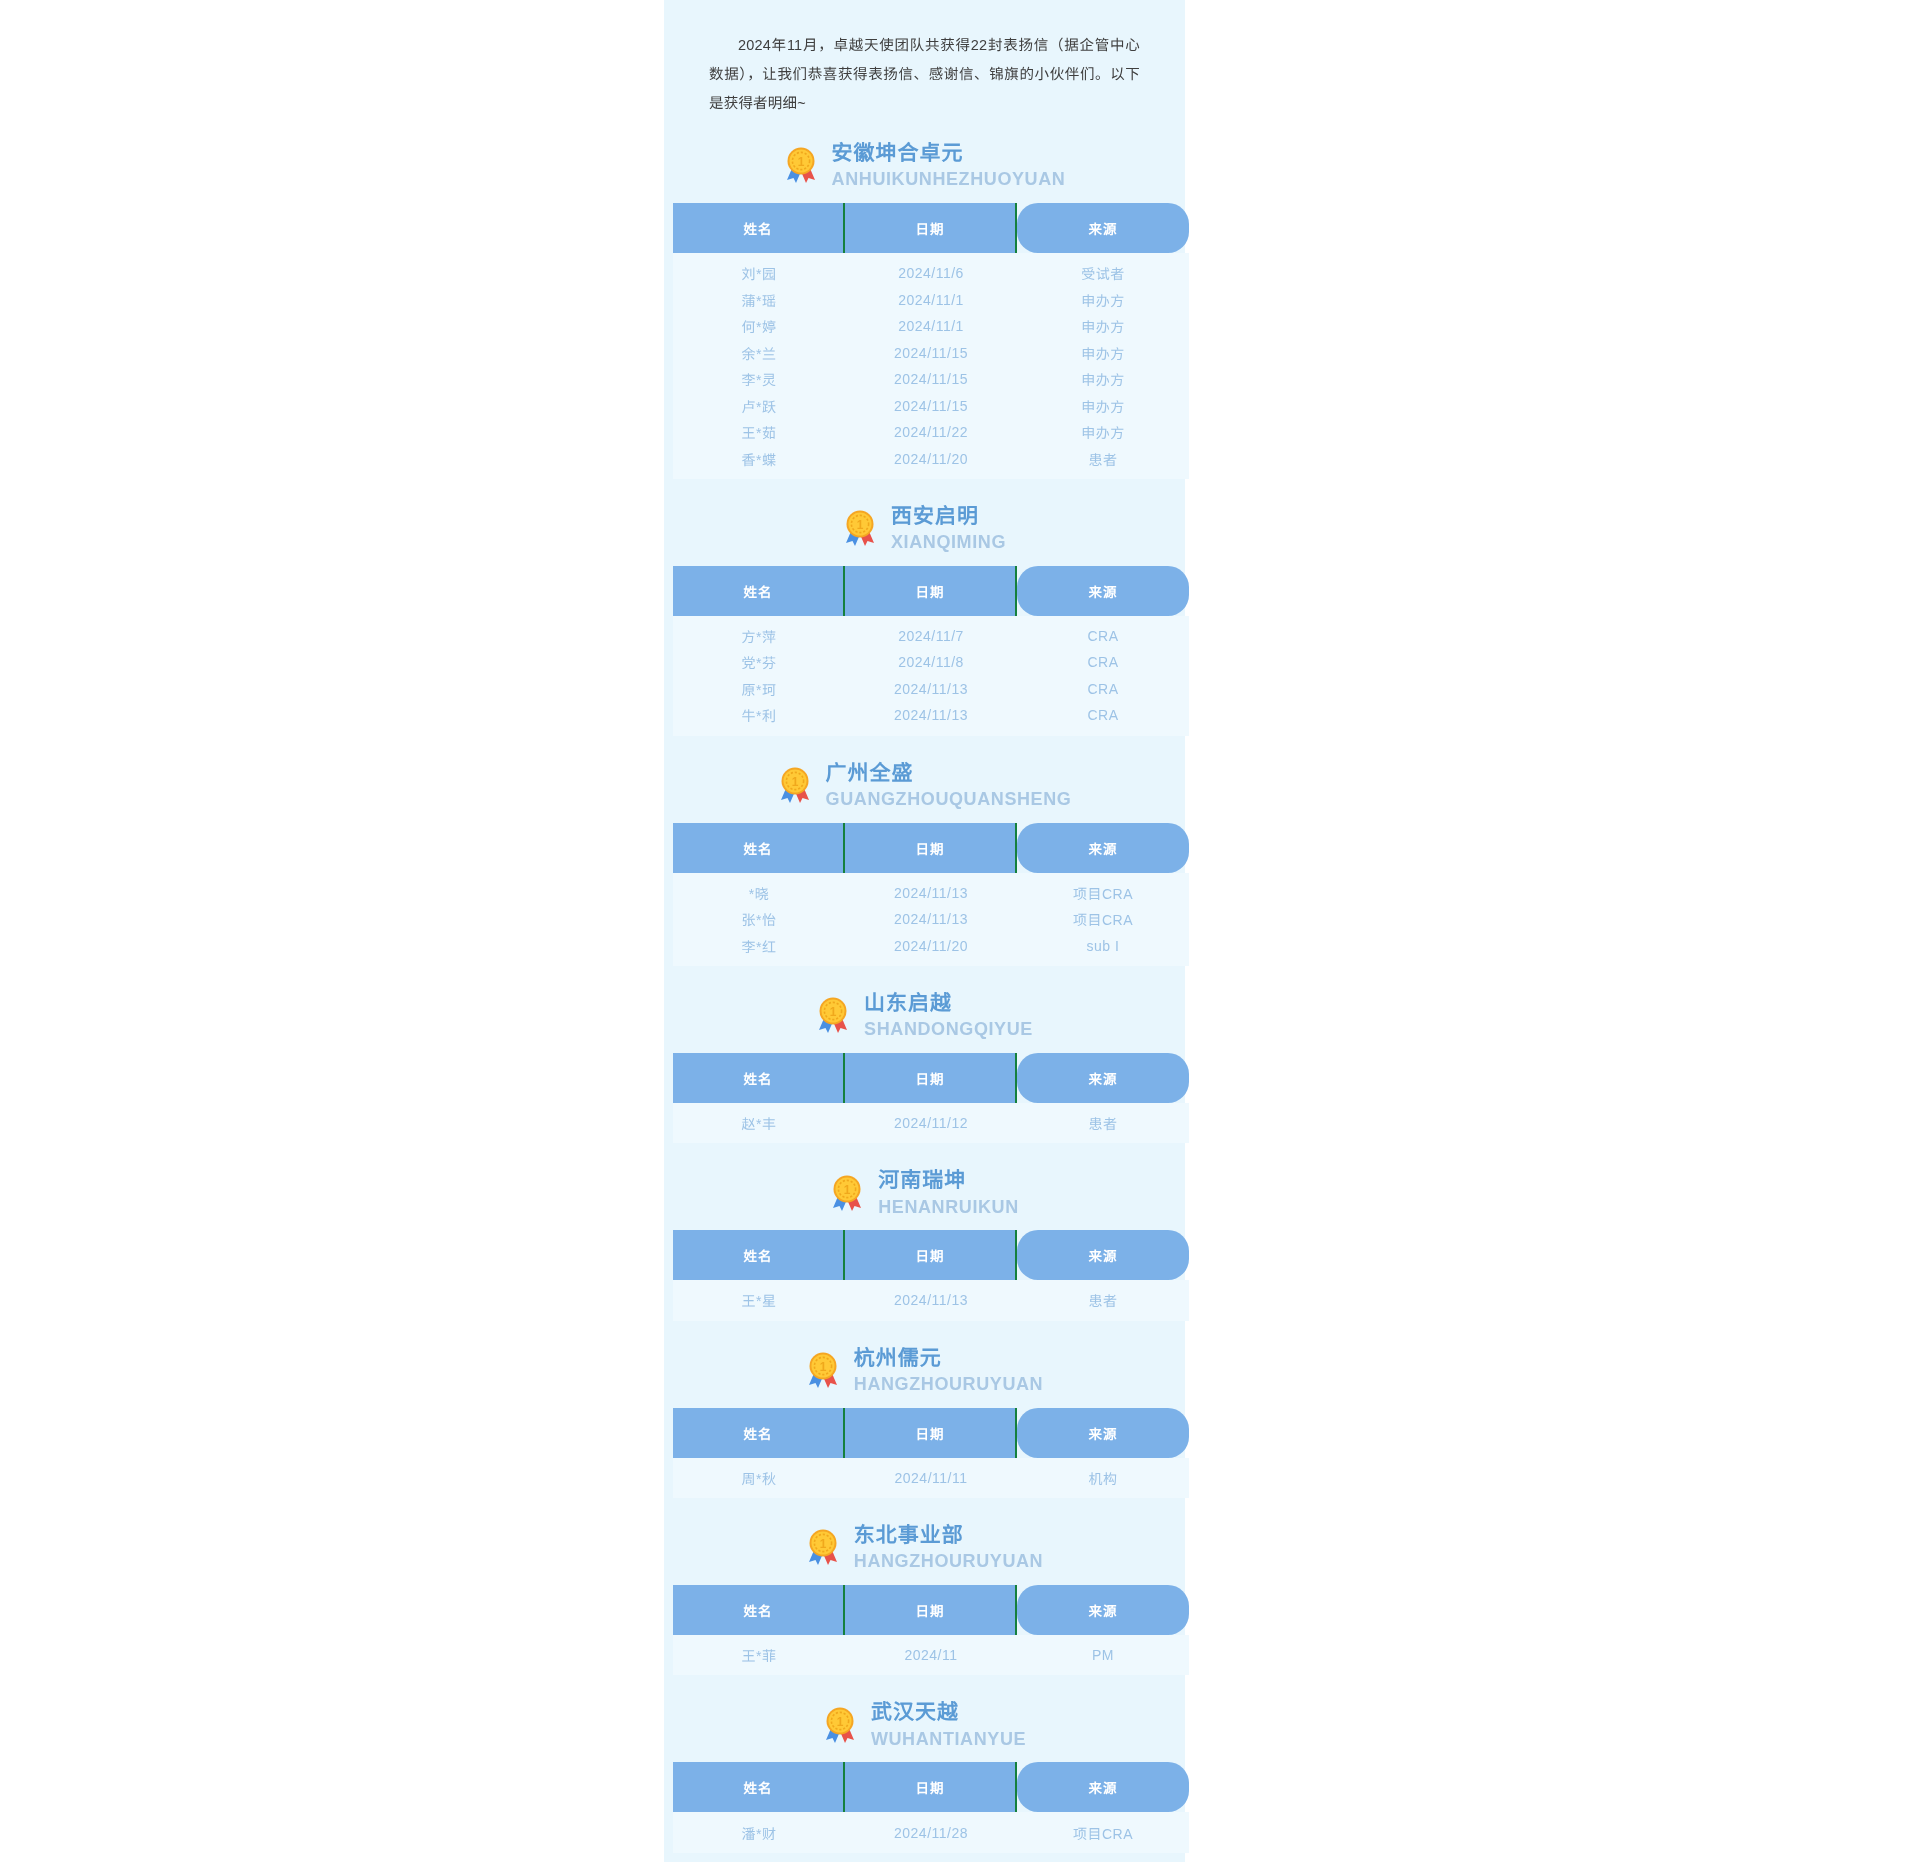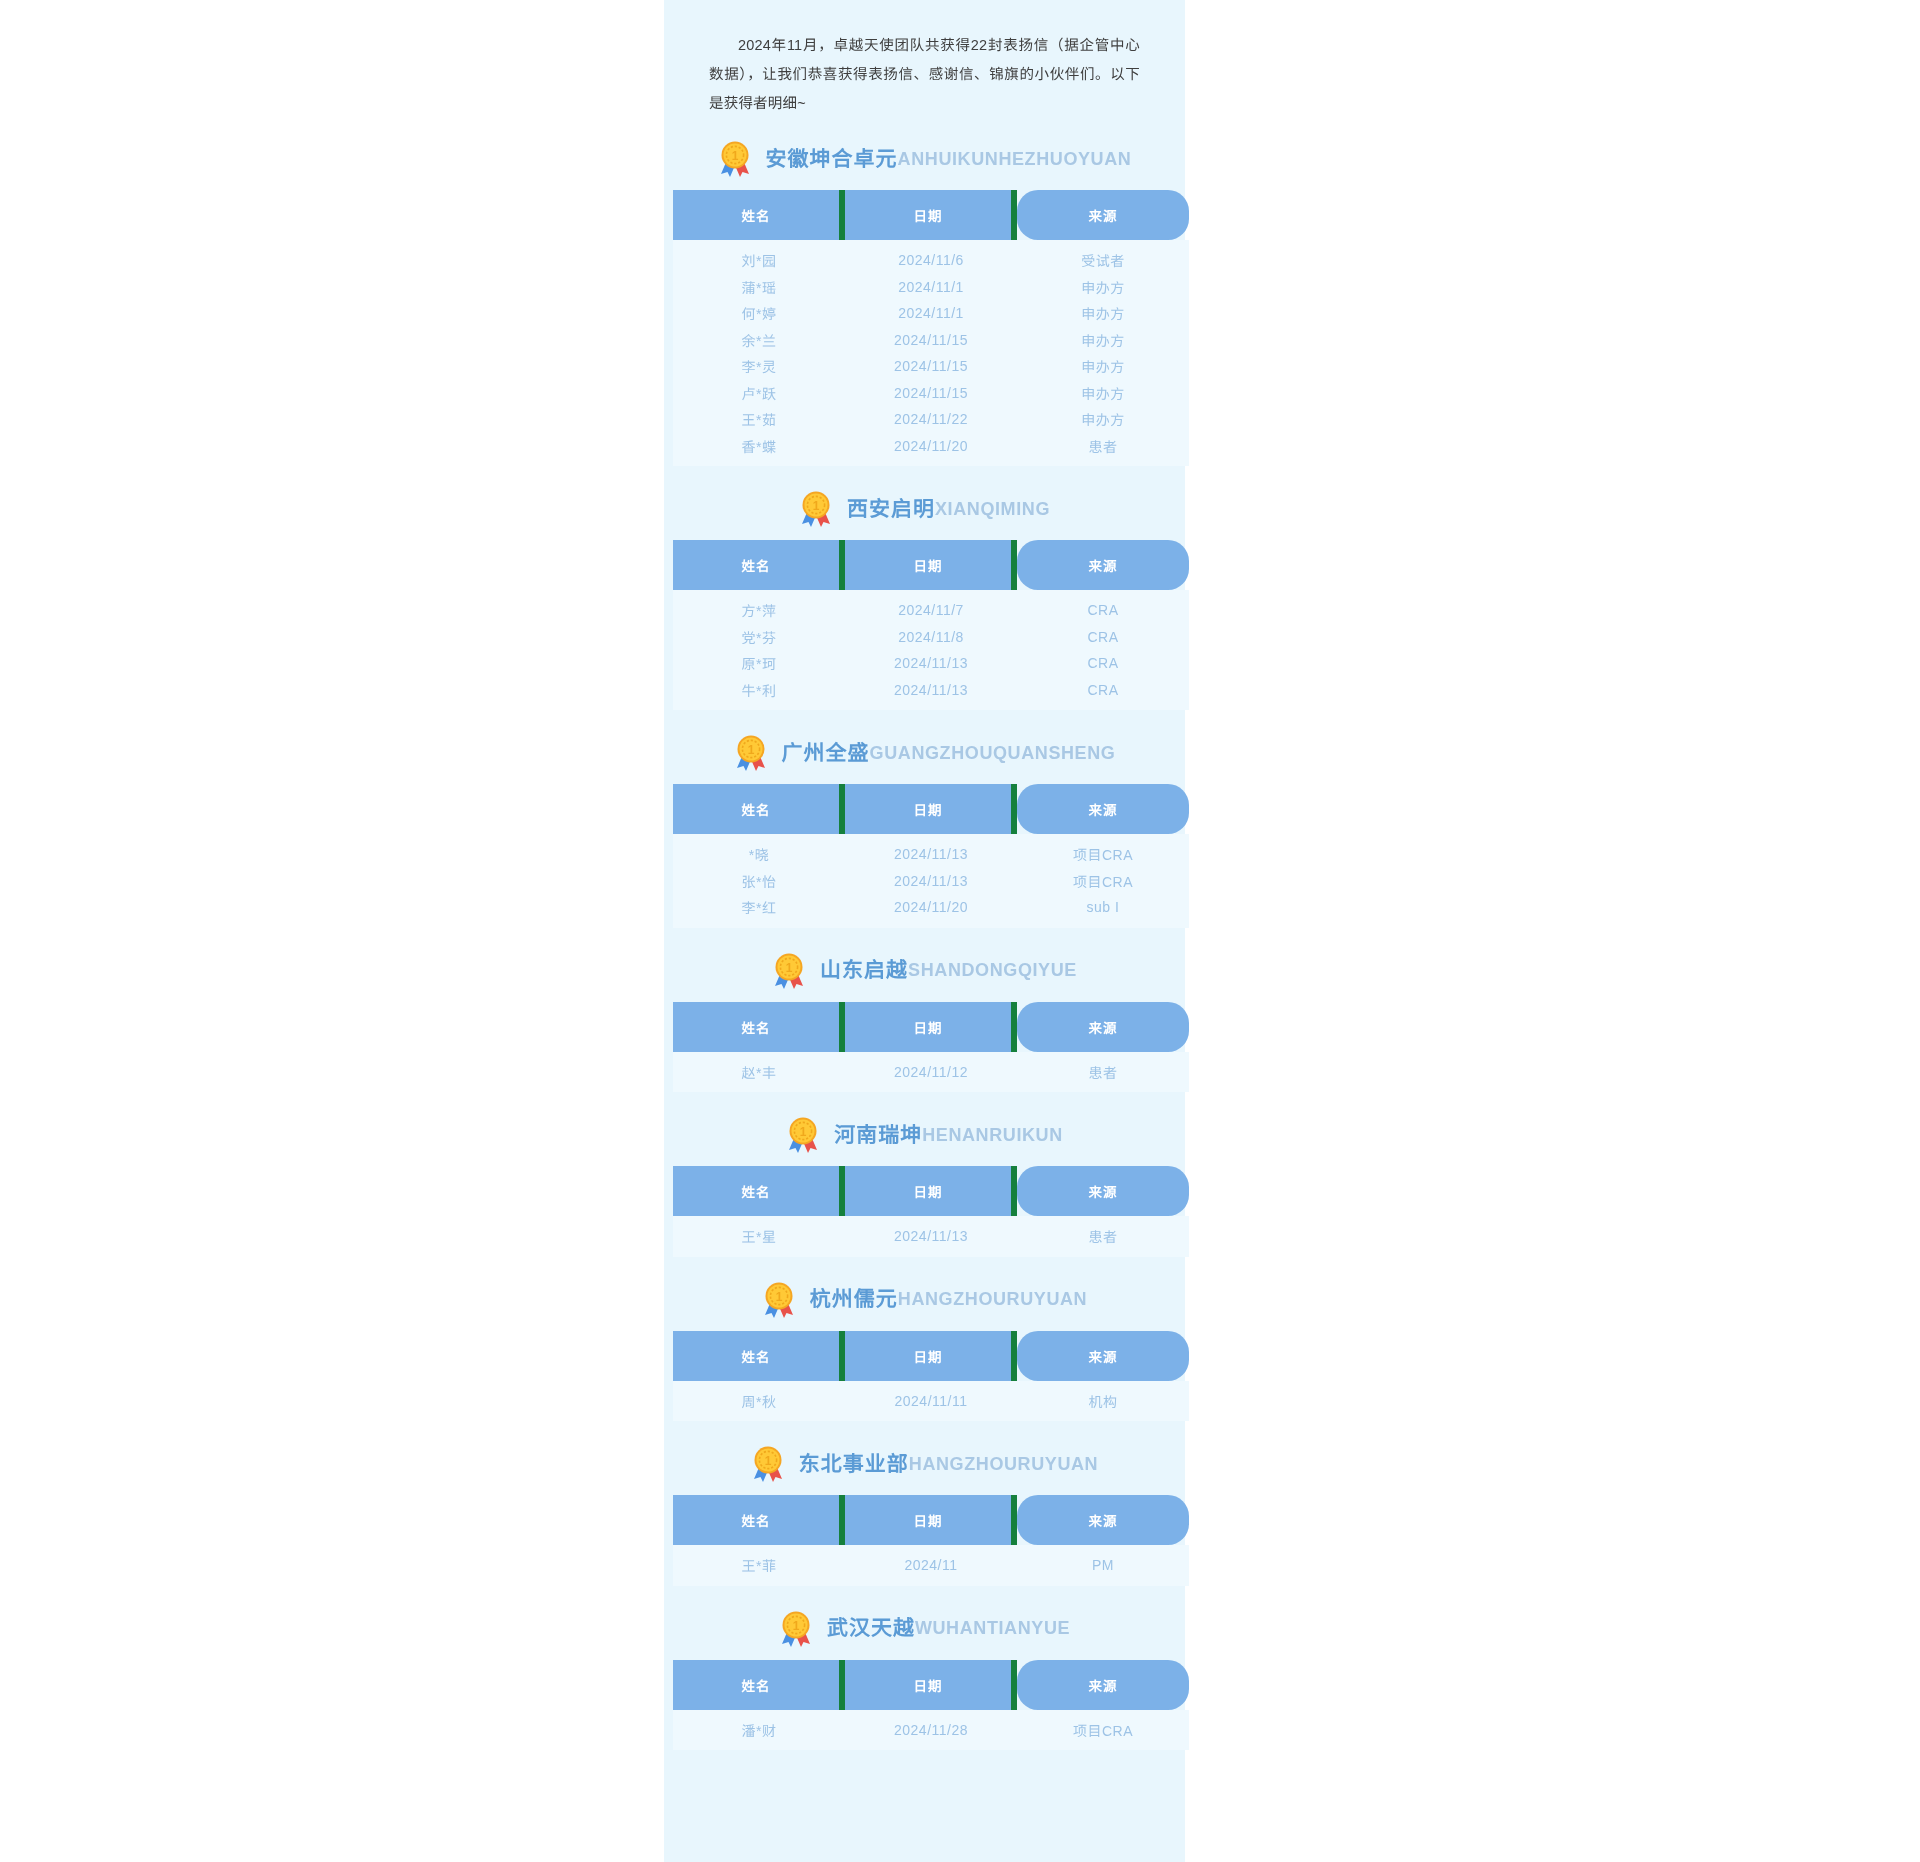--- a/index.html
+++ b/index.html
@@ -62,21 +62,21 @@
 
   .medal-icon {
     width: 34px;
     height: 38px;
     flex: 0 0 auto;
     display: block;
   }
 
   .org-names {
     display: flex;
-    flex-direction: row;
+    flex-direction: column;
     align-items: flex-start;
     justify-content: space-between;
     line-height: 1;
   }
 
   .org-name-cn {
     color: #5b9bd5;
     font-size: 21px;
     font-weight: bold;
     letter-spacing: 1px;
@@ -105,21 +105,21 @@
 
   .org-table thead th {
     background: #7cb1e8;
     color: #ffffff;
     font-size: 13.5px;
     font-weight: bold;
     letter-spacing: 1px;
     height: 50px;
     text-align: center;
     vertical-align: middle;
-    border-right: 6px solid #15803d;
+    border-right: 2px solid #15803d;
     box-sizing: border-box;
   }
   .org-table thead th:last-child { border-right: none; border-radius: 21px; }
 
   .org-table tbody td {
     background: #eff9fe;
     color: #9dc3e6;
     font-size: 14px;
     height: 24.5px;
     text-align: center;

